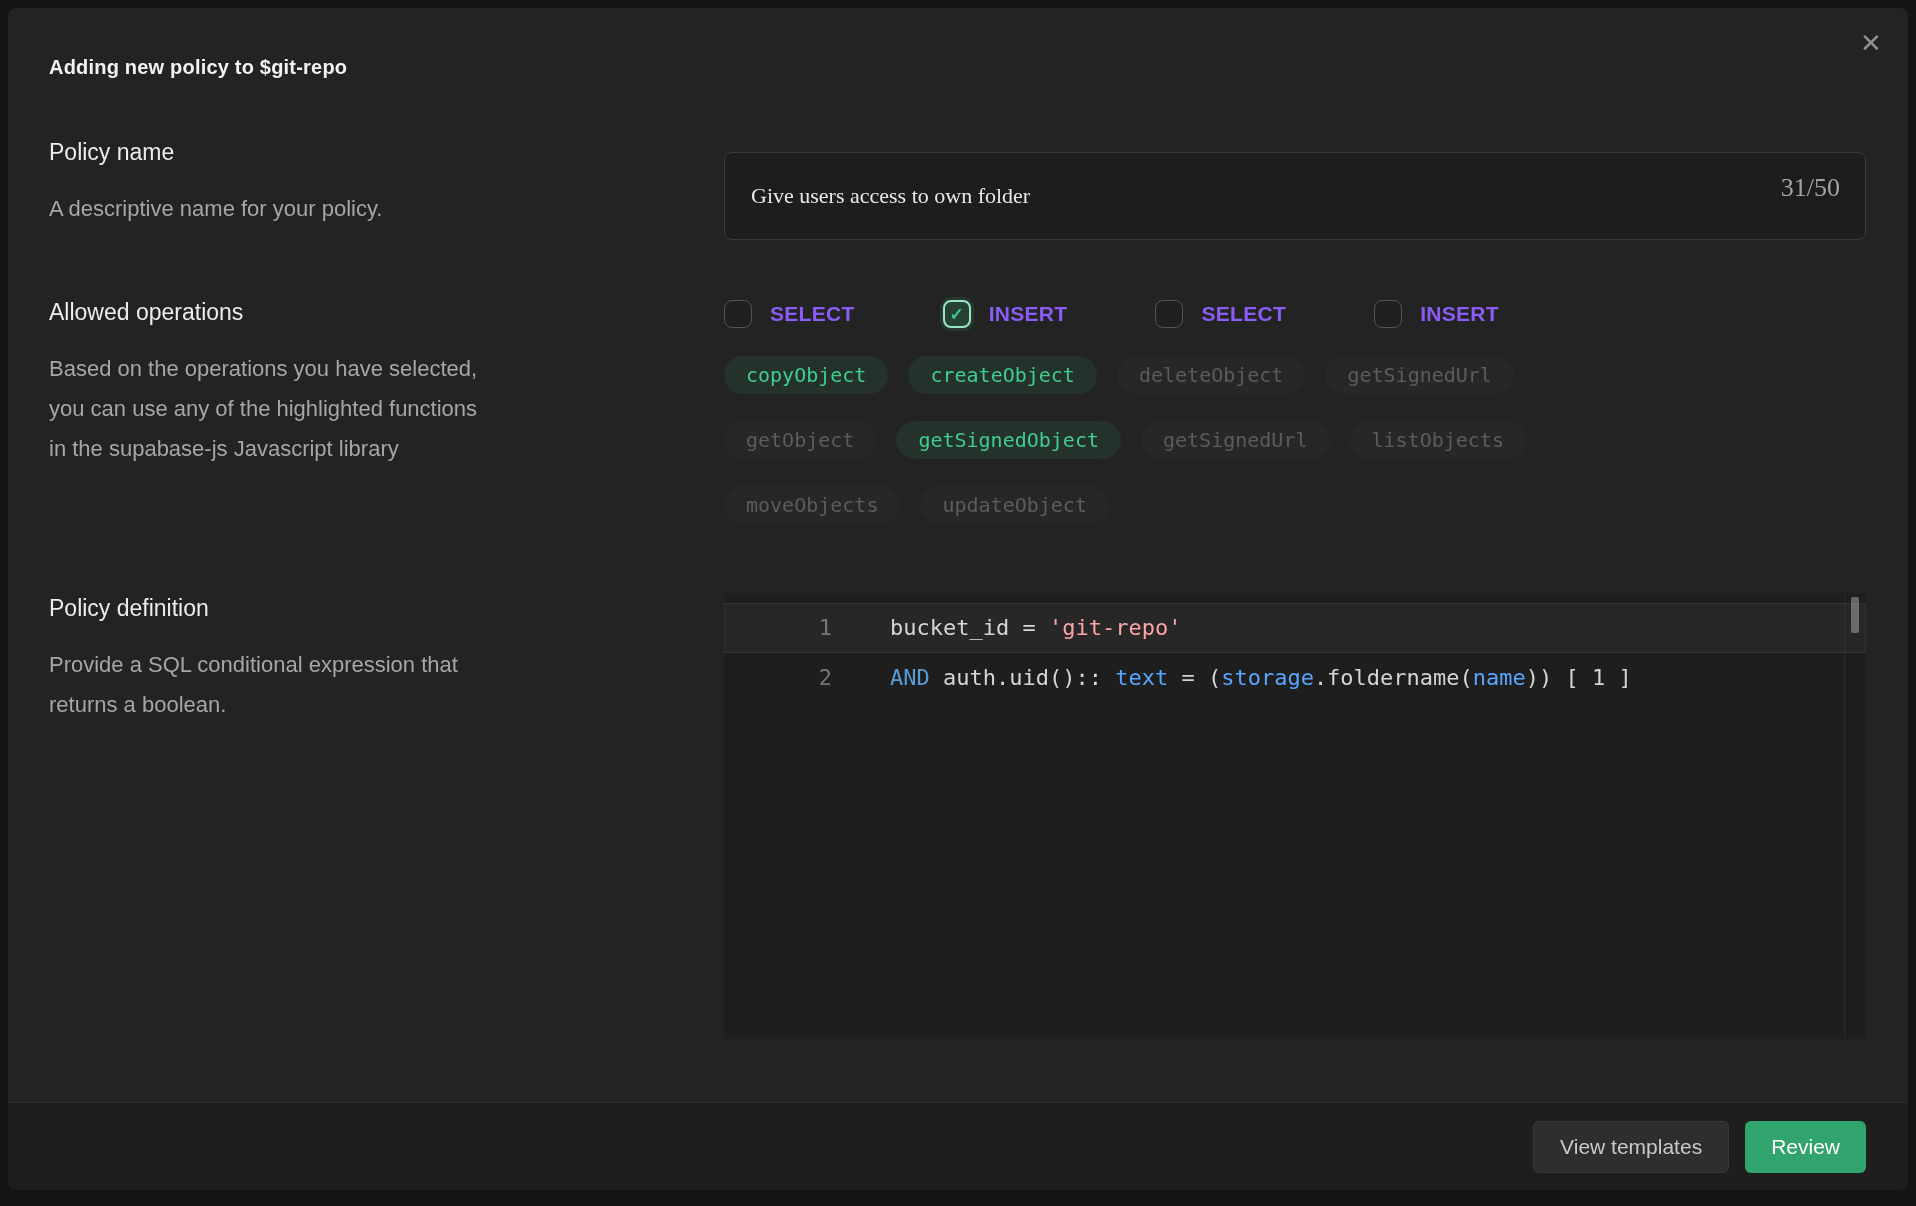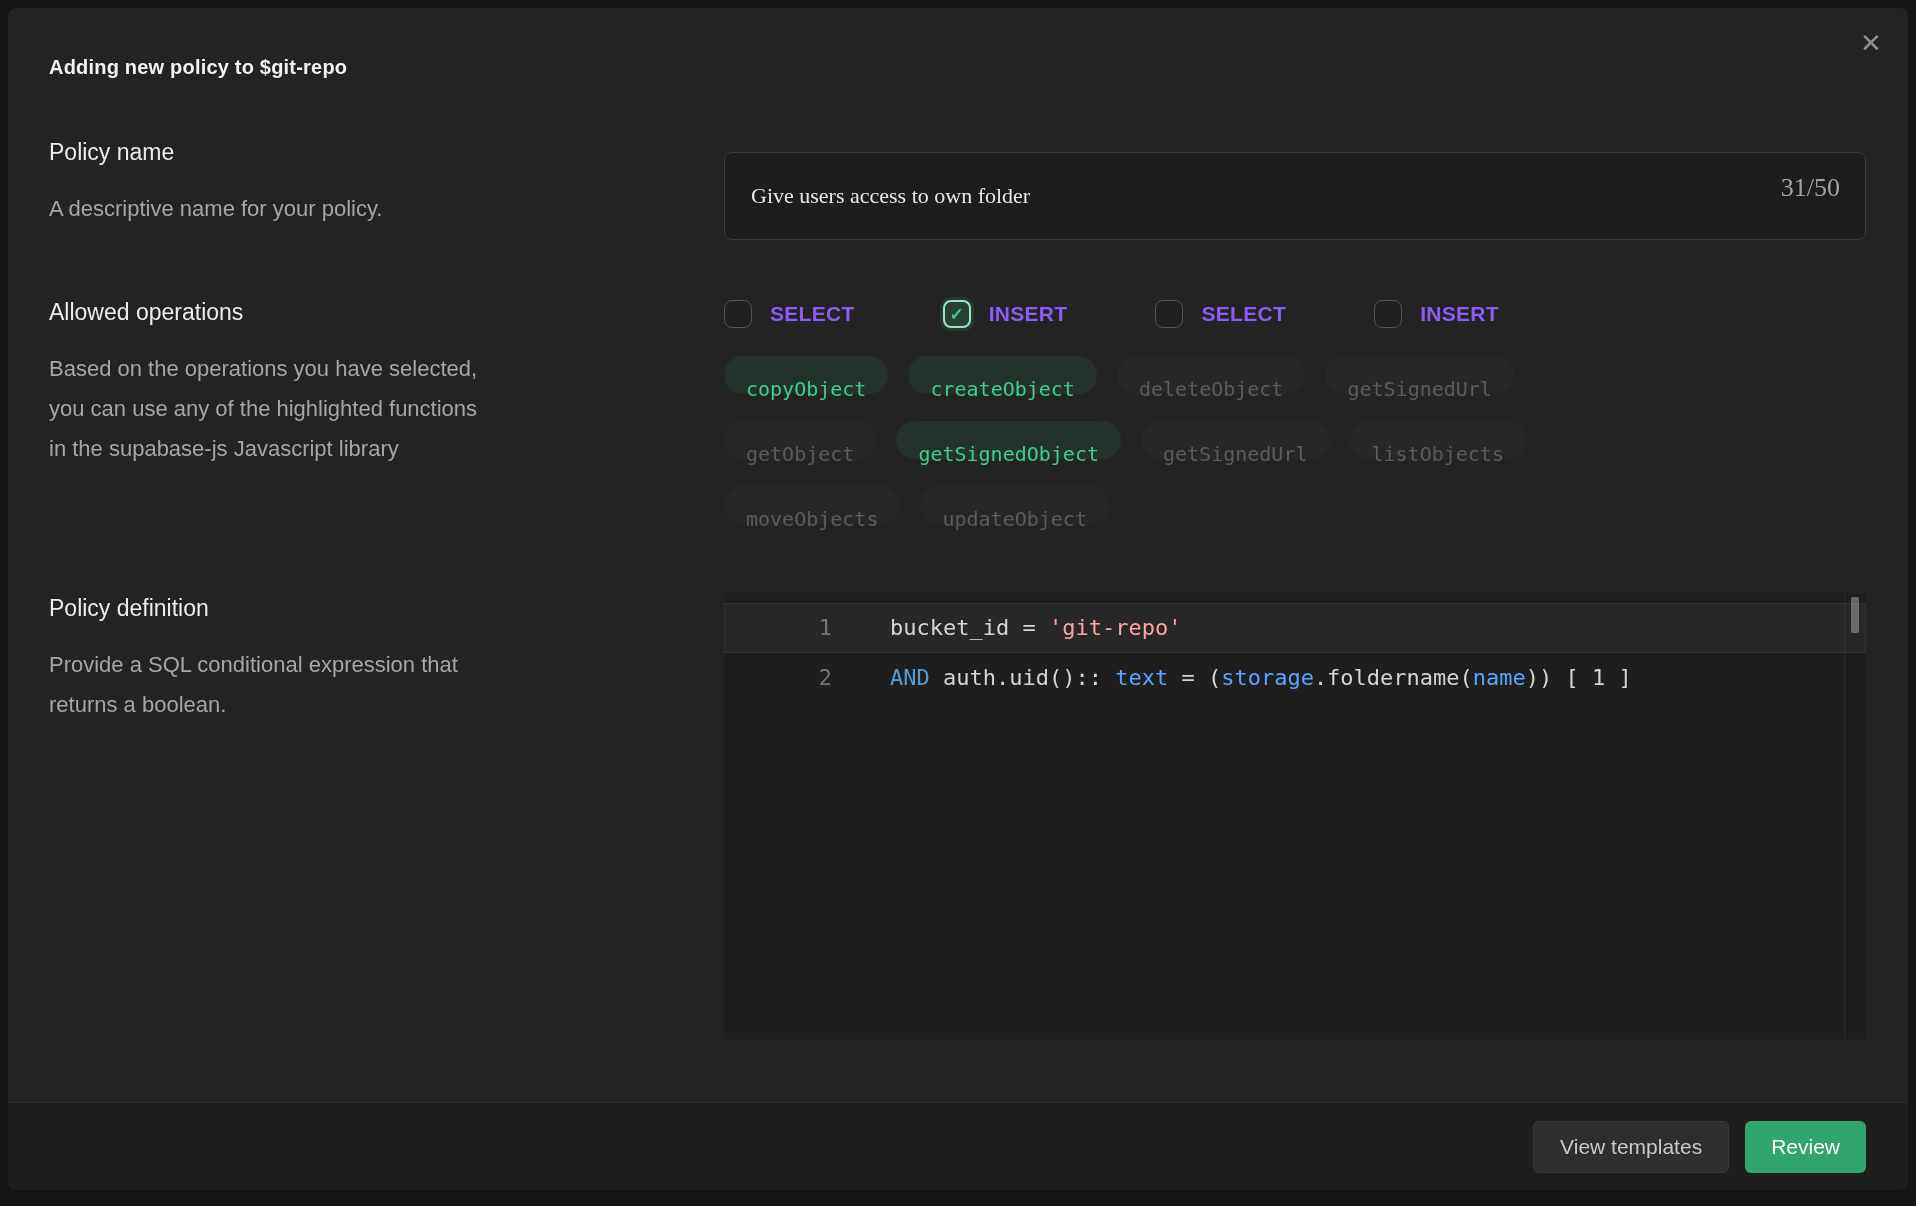--- a/index.html
+++ b/index.html
@@ -77,21 +77,21 @@
 
   
   .pills {
     position:absolute; left:716px; top:348px;
     display:flex; flex-direction:column; gap:27px;
   }
   .pill-row { display:flex; gap:20px; }
   .pill {
     font-family:"DejaVu Sans Mono", monospace;
     font-size:20px; line-height:38px; height:38px;
-    padding:14px 22px; border-radius:19px;
+    padding:0 22px; border-radius:19px;
     background:#272727; color:#5c5c5c; white-space:nowrap;
   }
   .pill.hi { background:rgba(62,207,142,.09); color:#3ecf8e; }
 
   
   .editor {
     position:absolute; left:716px; top:585px; width:1142px; height:446px;
     background:#1e1e1e; border-radius:2px;
     font-family:"DejaVu Sans Mono", monospace; font-size:22px;
   }

